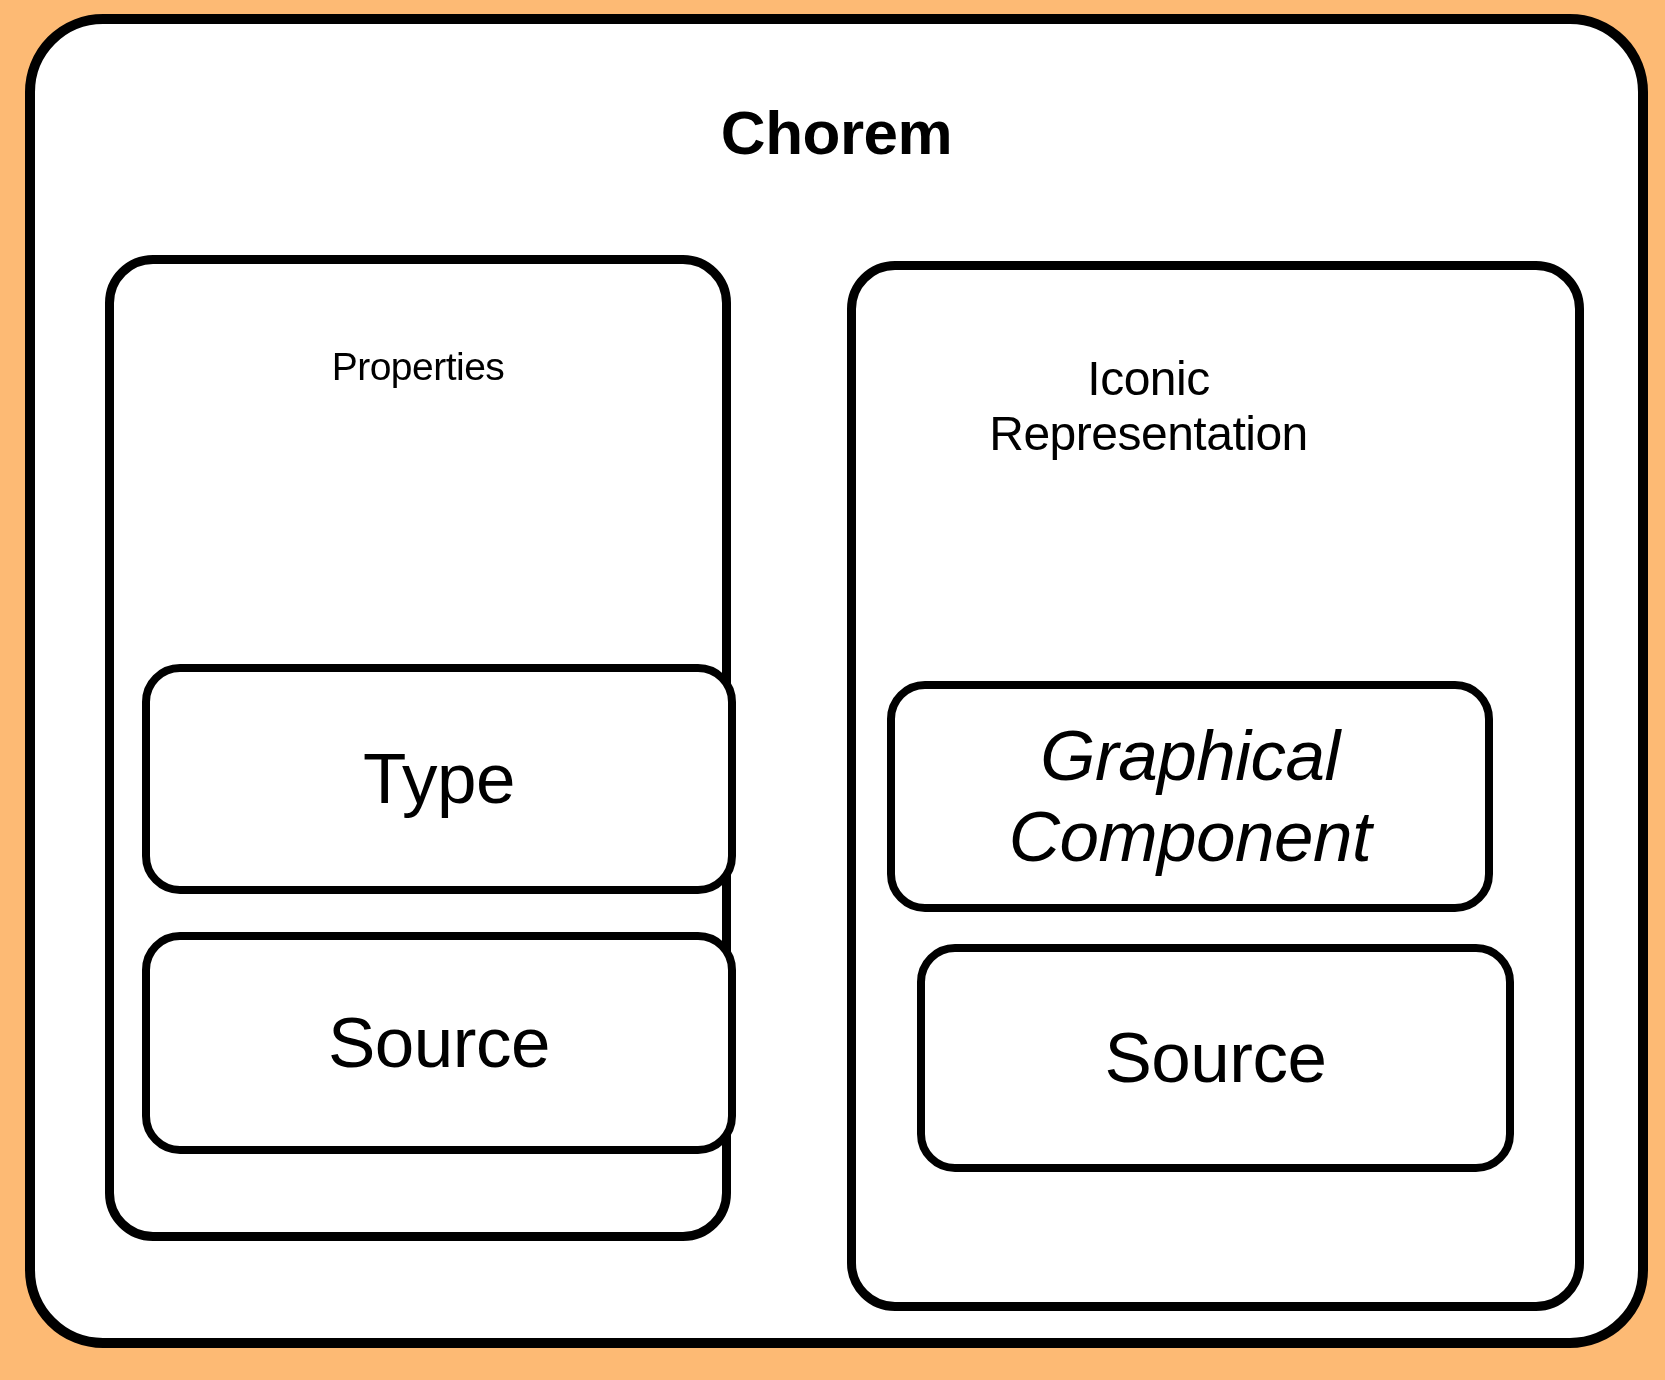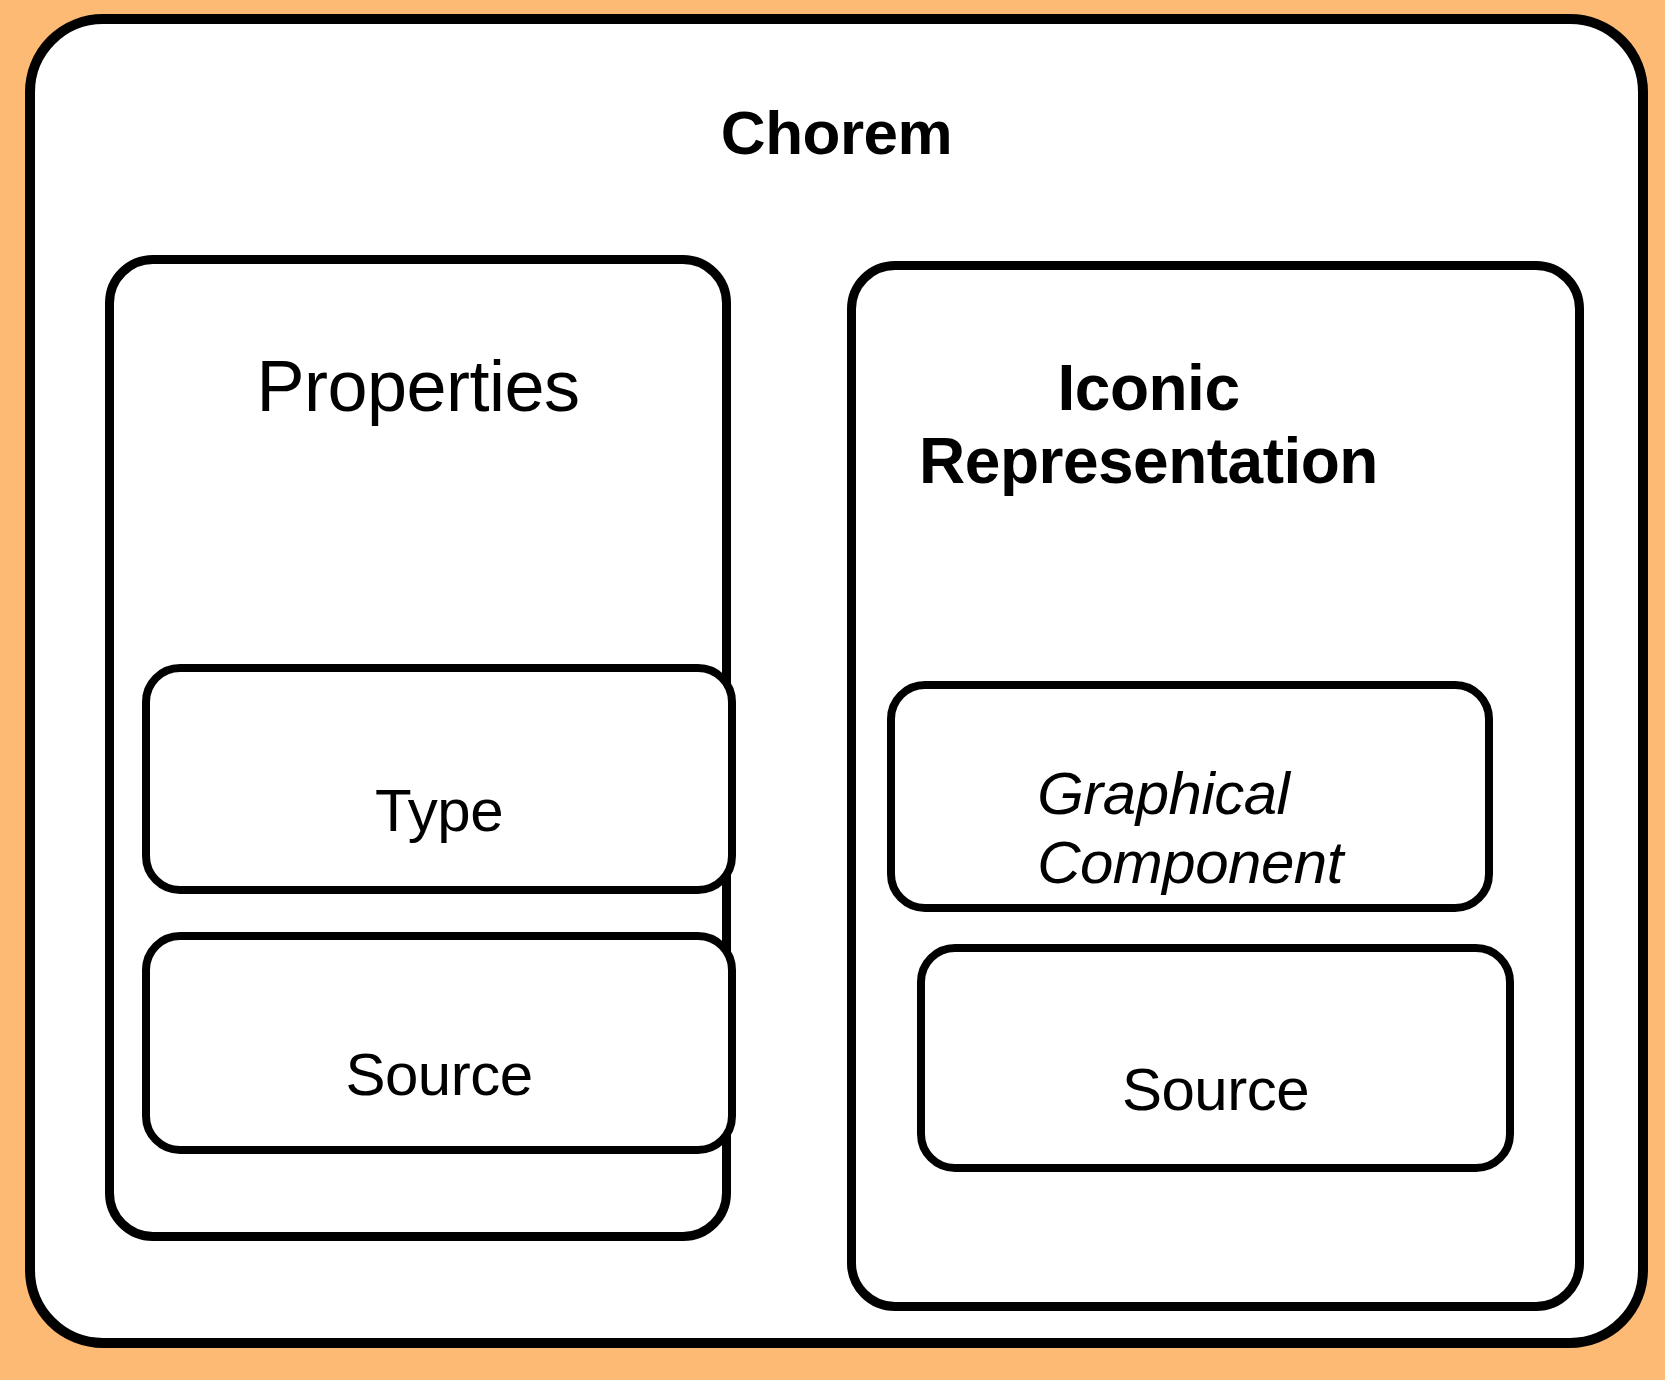--- a/index.html
+++ b/index.html
@@ -102,45 +102,45 @@
     top: 98px;
     width: 1623px;
     font-size: 62px;
     font-weight: bold;
   }
 
   .label-properties {
     left: 115px;
     top: 345px;
     width: 606px;
-    font-size: 72px;
+    font-size: 39px;
     font-weight: normal;
   }
 
   .label-iconic {
     left: 857px;
     top: 352px;
     width: 583px;
-    font-size: 64px;
-    font-weight: bold;
+    font-size: 48px;
+    font-weight: normal;
   }
 
   
   .leaf-label {
     position: absolute;
     display: flex;
     align-items: center;
     justify-content: center;
-    font-size: 60px;
+    text-align: center;
+    font-size: 71px;
     font-weight: normal;
     line-height: 1.14;
     white-space: pre-line;
     letter-spacing: -0.5px;
     color: #000000;
-    margin-top: 32px;
   }
   .leaf-label-type {
     left: 142px;
     top: 664px;
     width: 594px;
     height: 230px;
   }
   .leaf-label-source {
     left: 142px;
     top: 932px;

